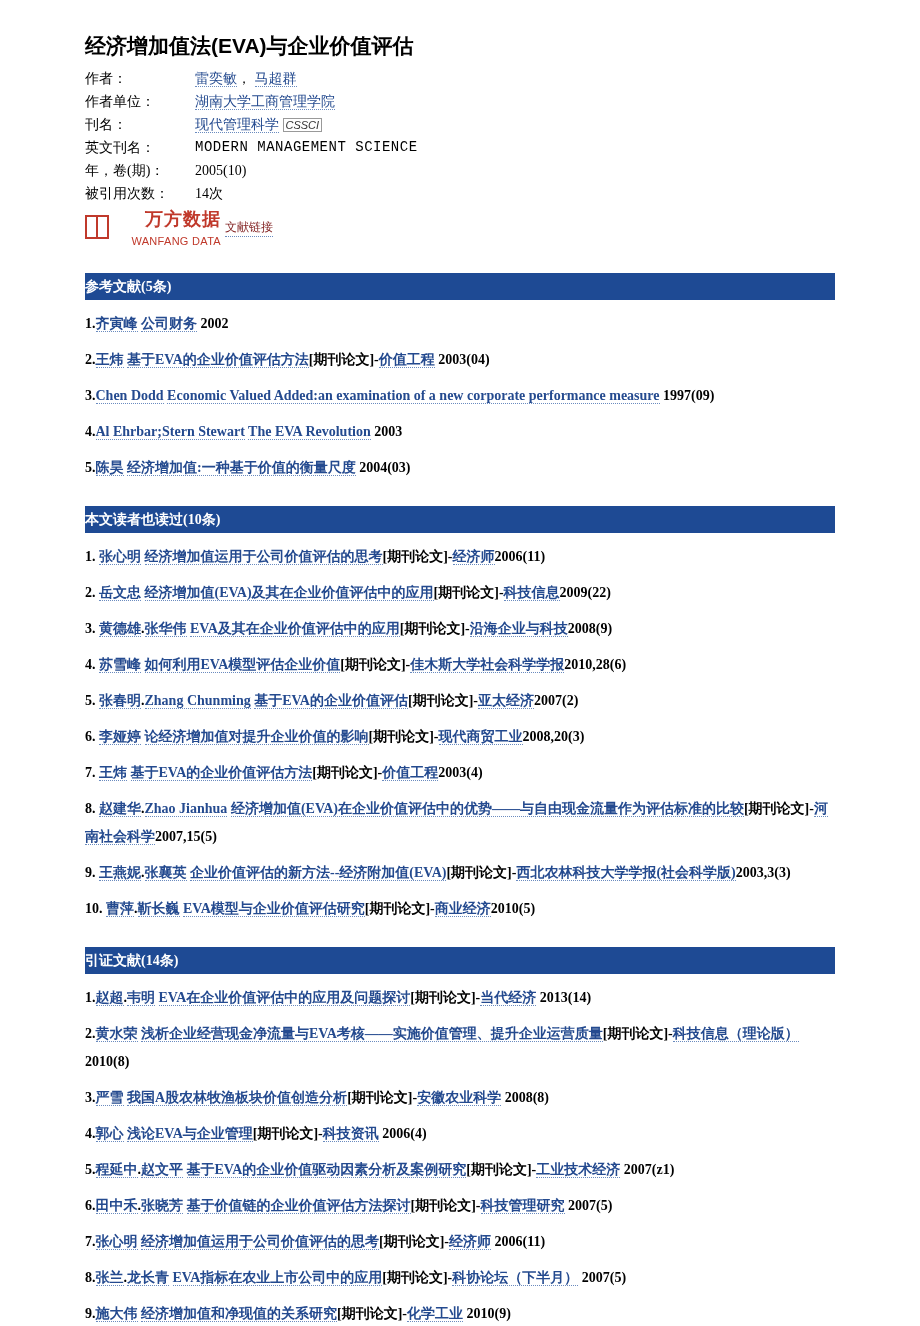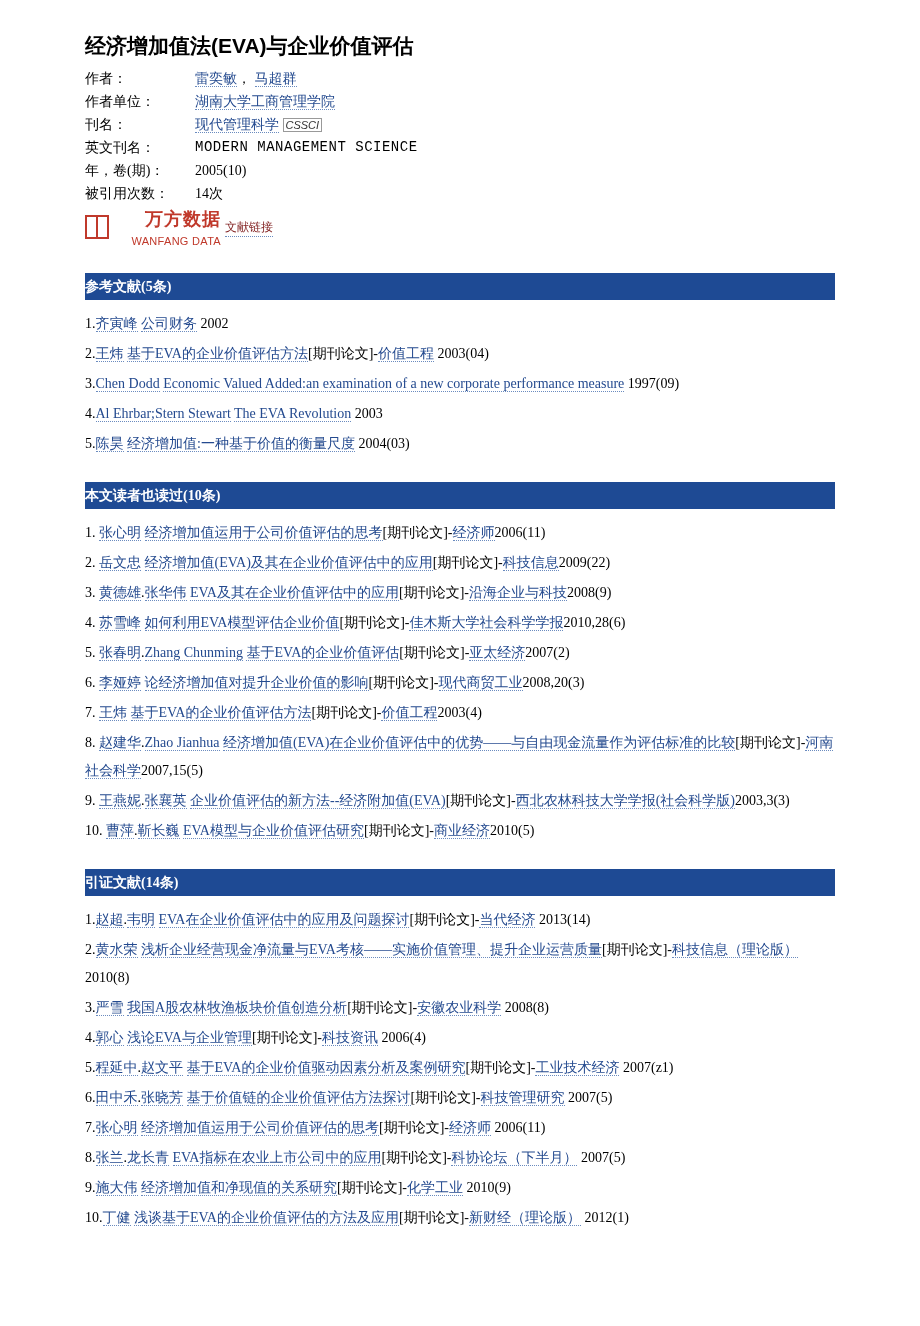--- a/index.html
+++ b/index.html
@@ -34,21 +34,21 @@
   .section-bar {
     background: #1e4a94;
     color: #fff;
     font-weight: bold;
     font-size: 14px;
     padding: 3px 0;
     margin-top: 24px;
     margin-bottom: 10px;
     display: block;
   }
-  .entry { margin: 2px 0; font-size: 14px; line-height: 2; }
+  .entry { margin: 8px 0; font-size: 14px; line-height: 2; font-weight: bold; }
   .entry .idx { }
   .plain { color:#000; }
 </style>
 </head>
 <body>
 
 <div class="top">
   <div class="title-block">
     <div class="main-title">经济增加值法(EVA)与企业价值评估</div>
     <div class="meta-row">

